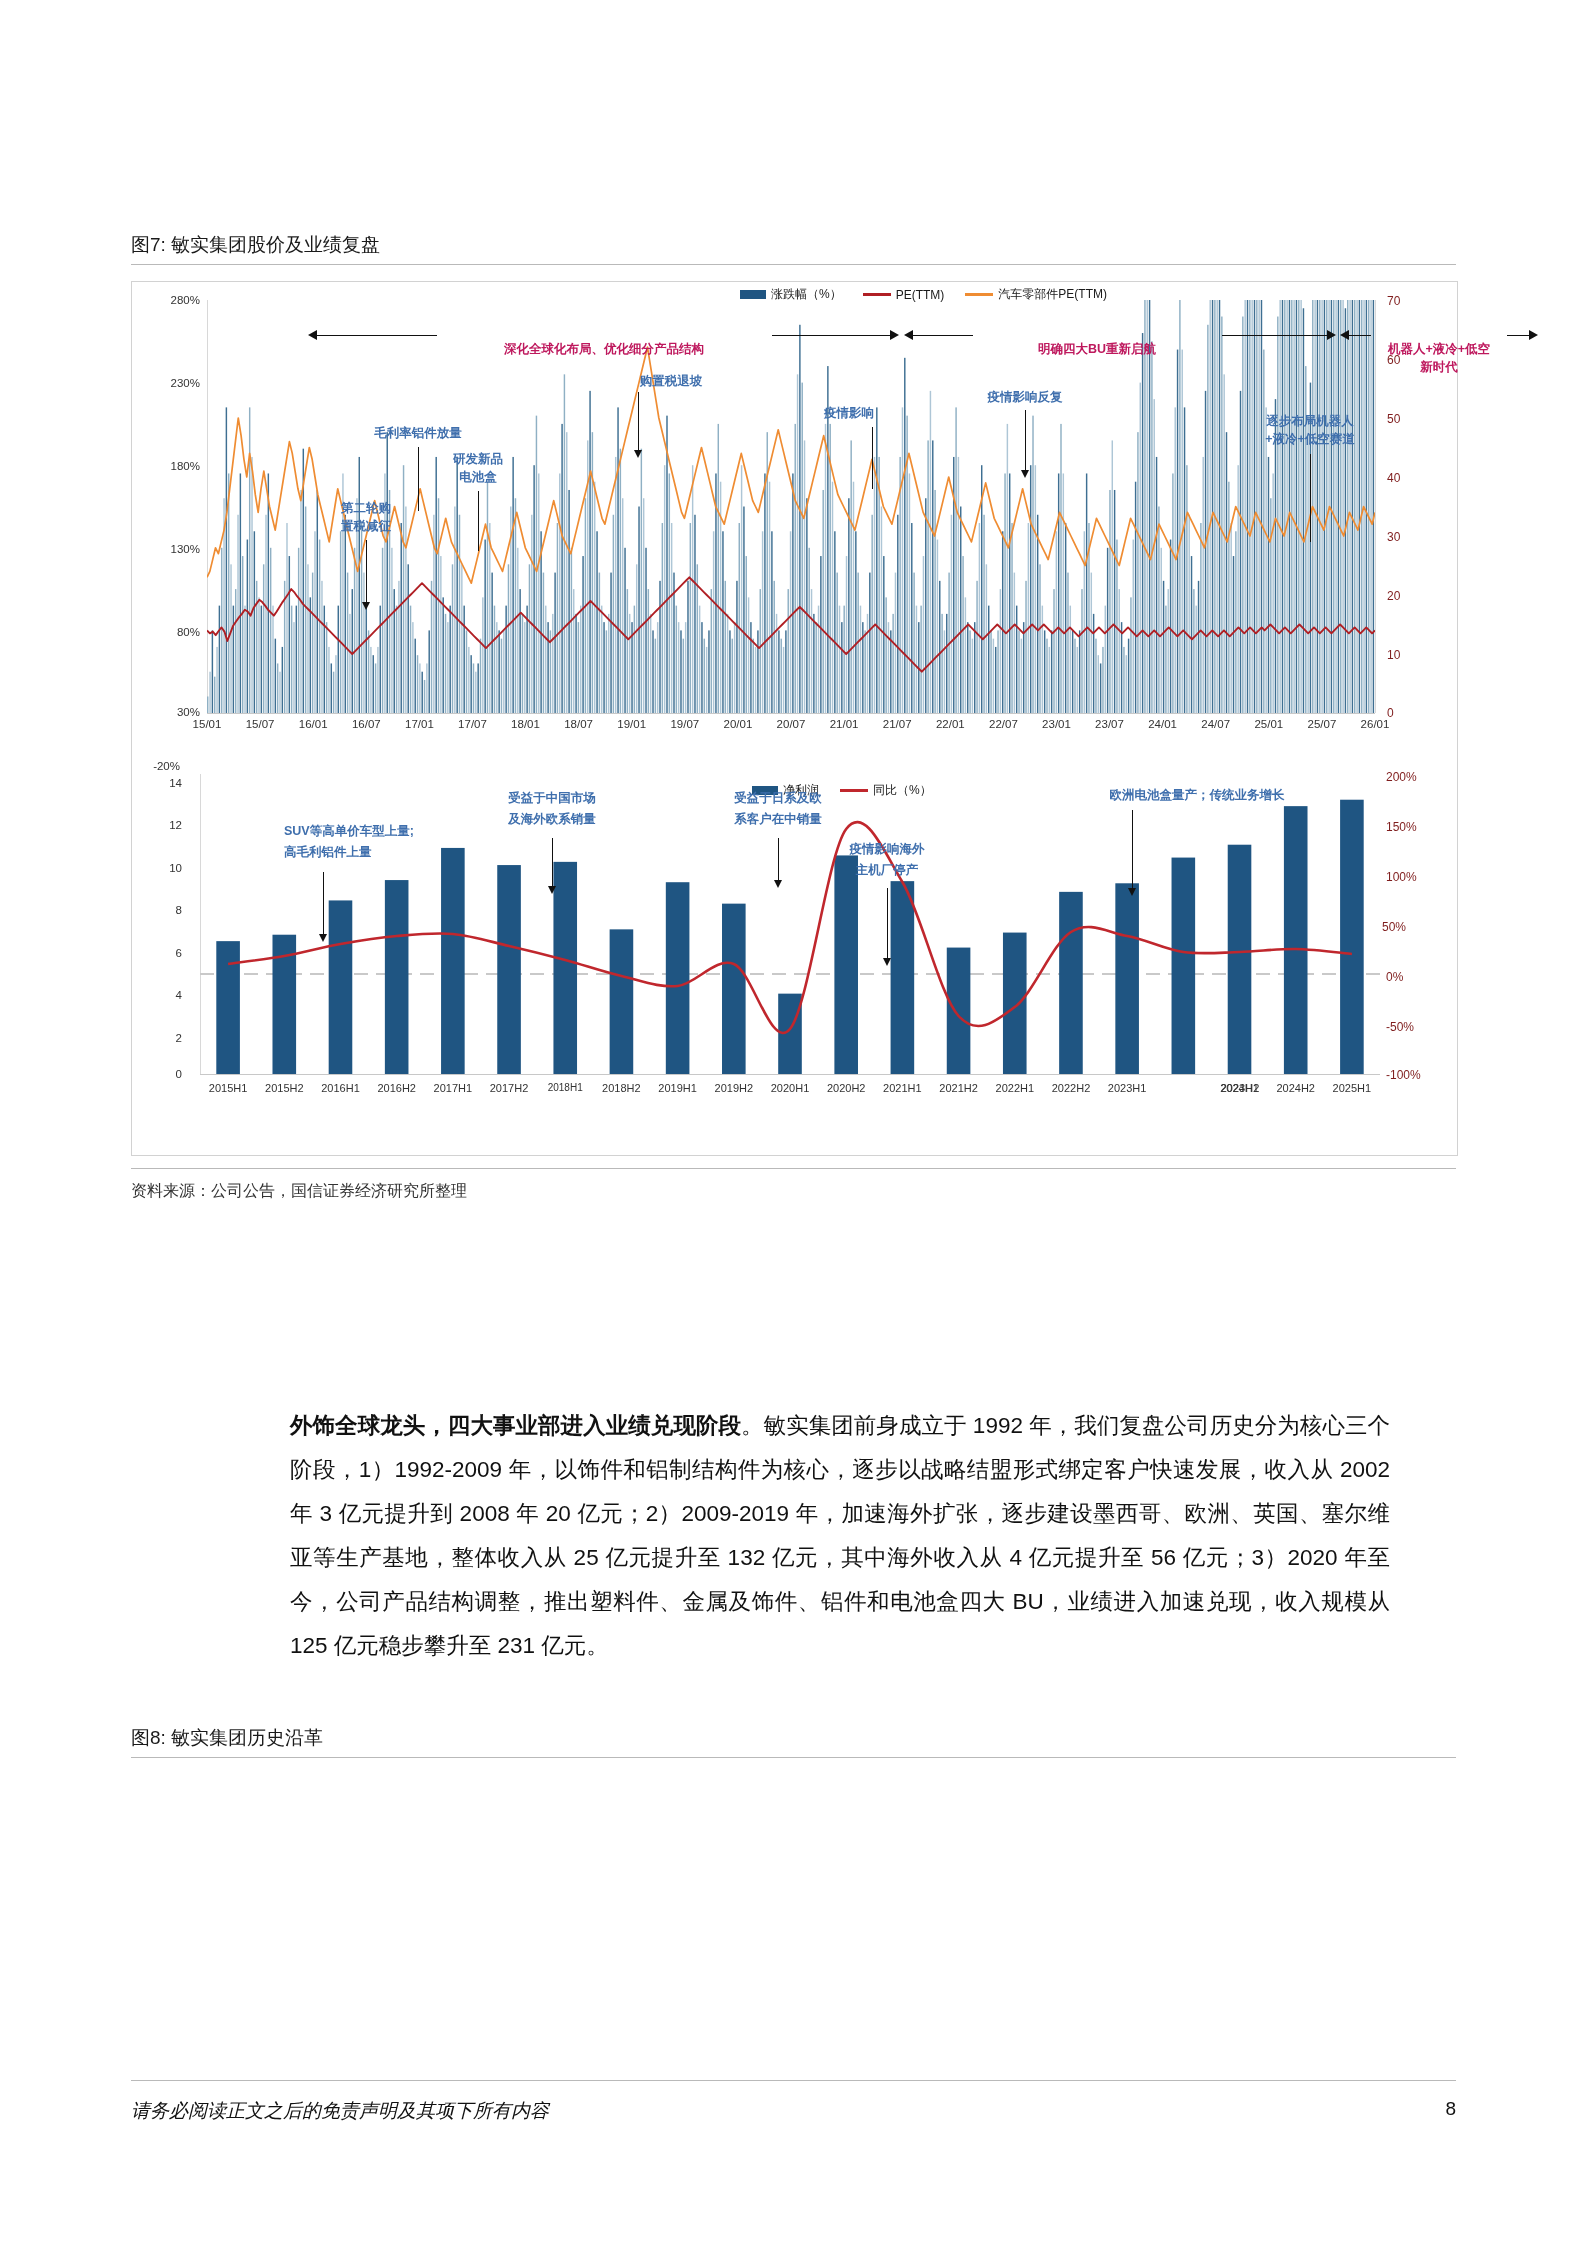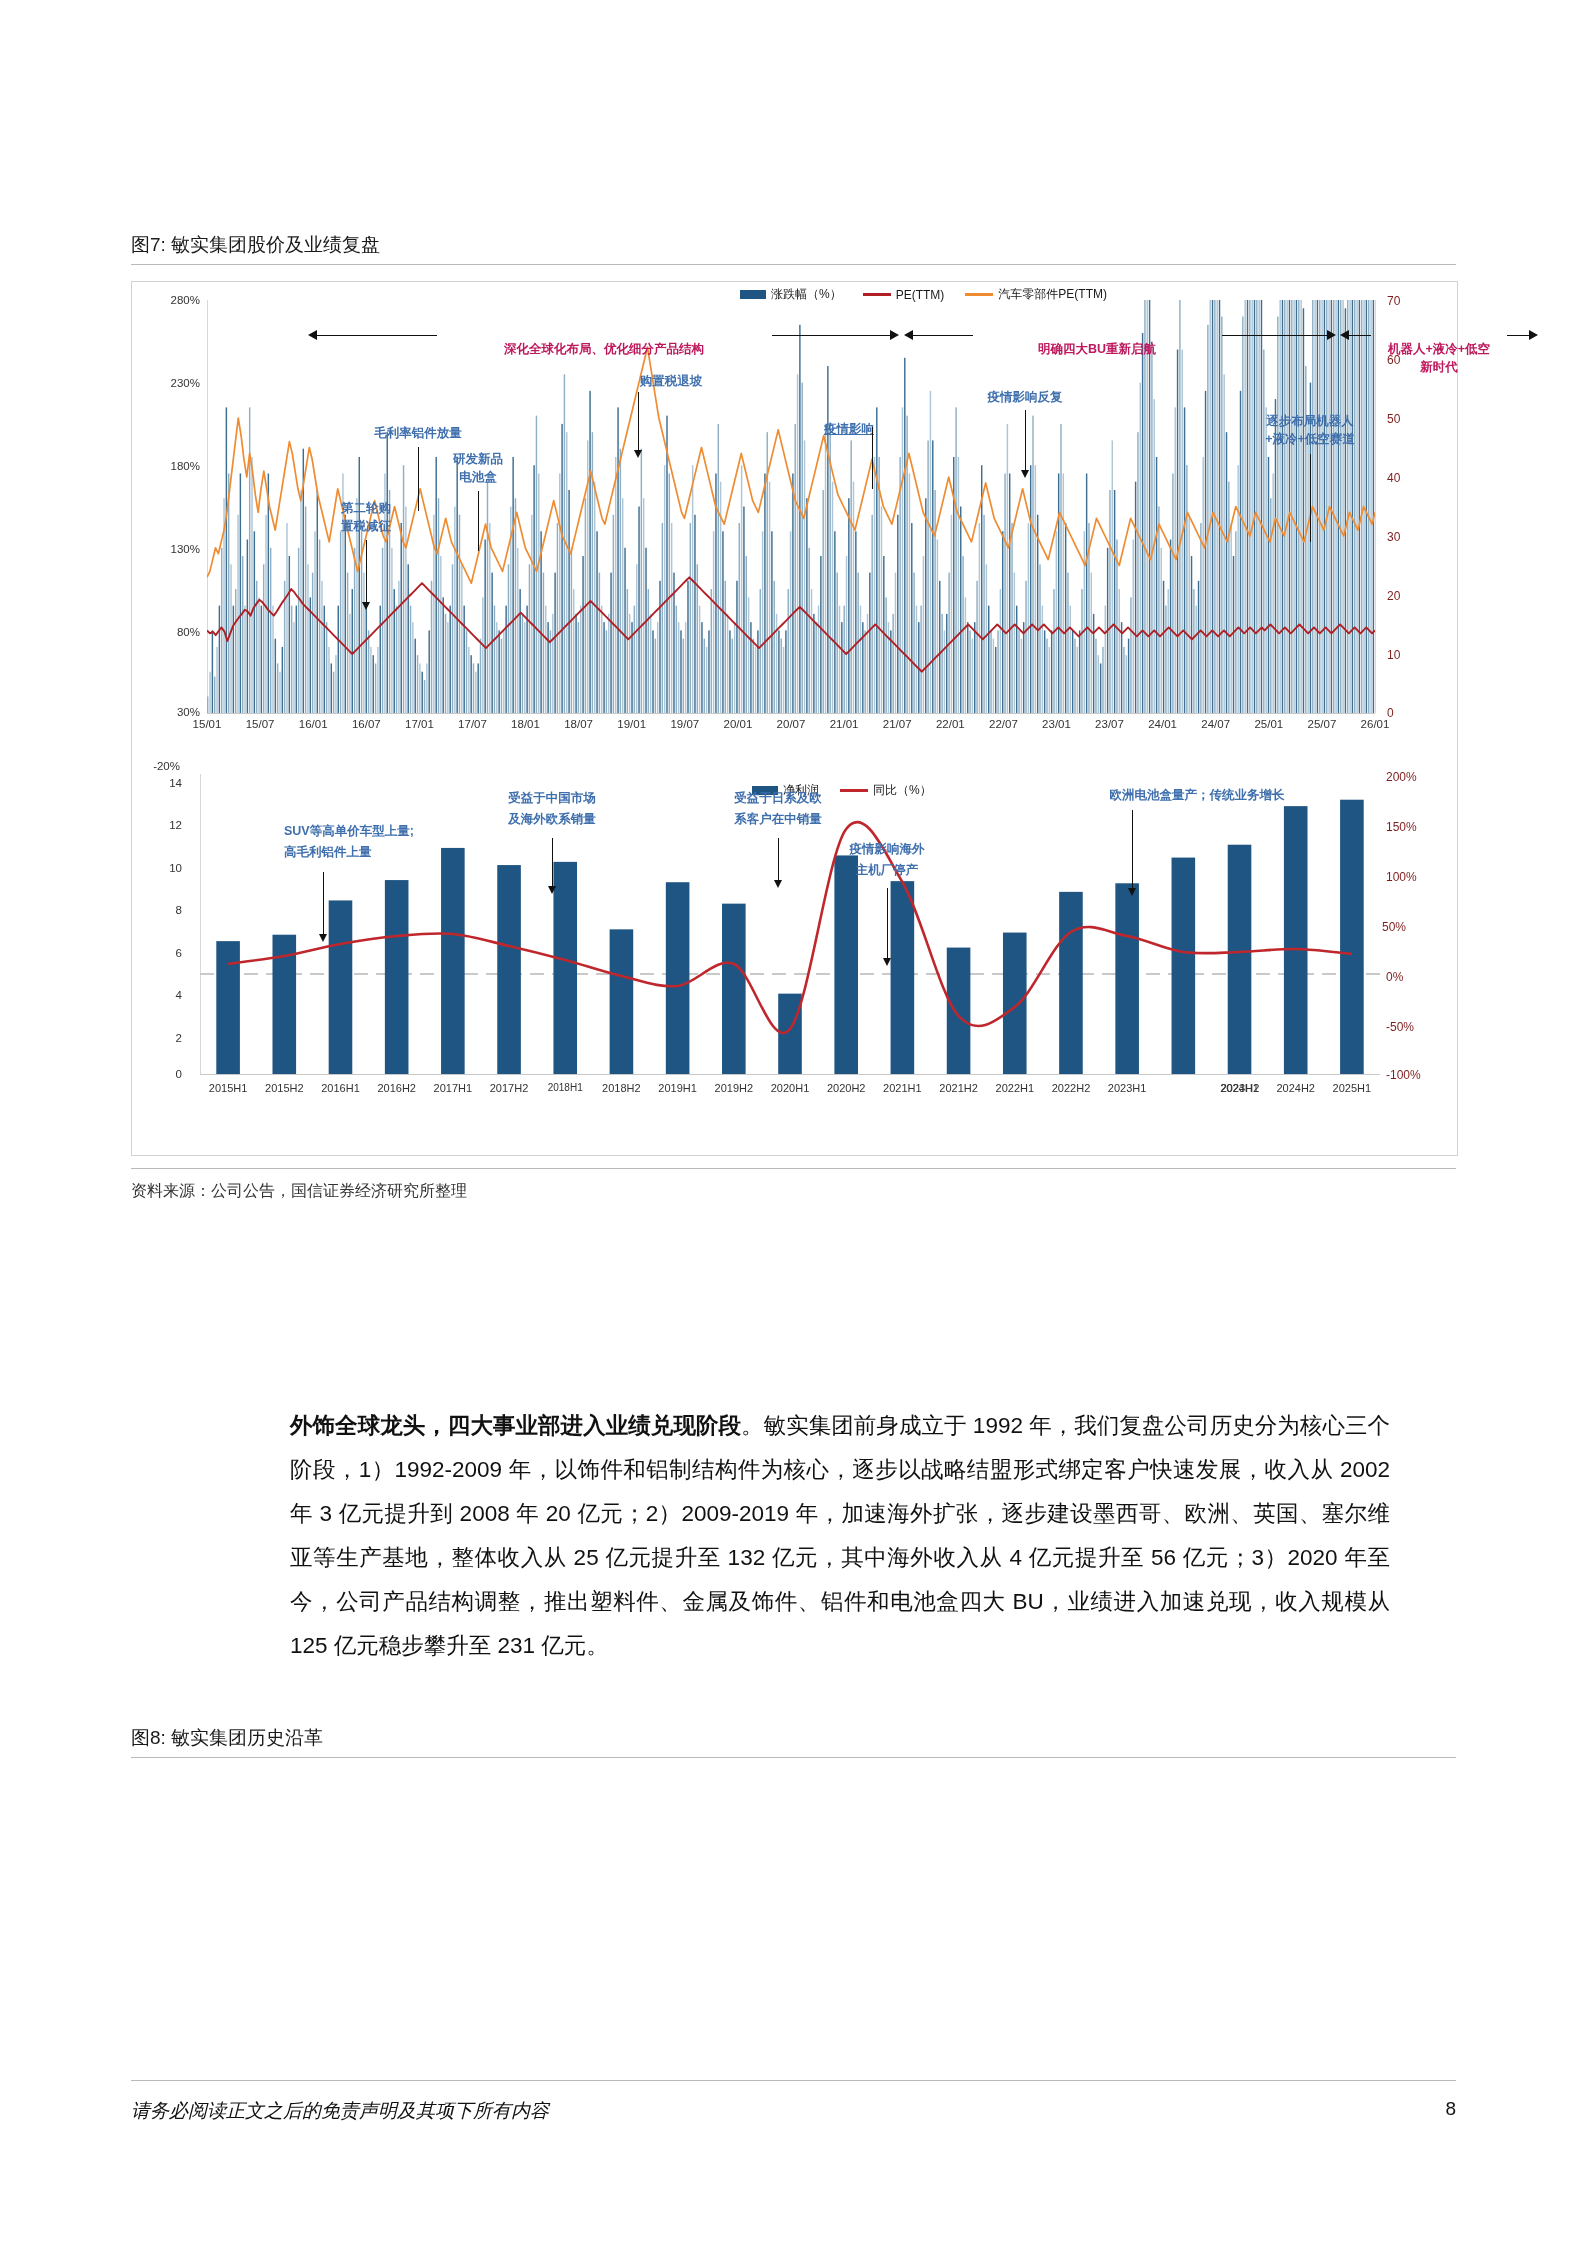--- a/index.html
+++ b/index.html
@@ -672,21 +672,21 @@
       <div class="arrow-v" style="left:286px;top:165px;height:64px;"></div>
 
       <div class="ann blue center" style="left:346px;top:170px;">研发新品</div>
       <div class="ann blue center" style="left:346px;top:188px;">电池盒</div>
       <div class="arrow-v" style="left:346px;top:209px;height:60px;"></div>
 
       <div class="ann blue center" style="left:539px;top:92px;">购置税退坡</div>
       <div class="arrow-v" style="left:506px;top:110px;height:58px;"></div>
       <div class="arrow-head" style="left:502px;top:168px;"></div>
 
-      <div class="ann blue center" style="left:717px;top:140px;text-decoration:underline;">疫情影响</div>
+      <div class="ann blue center" style="left:717px;top:124px;">疫情影响</div>
       <div class="arrow-v" style="left:740px;top:145px;height:62px;"></div>
 
       <div class="ann blue center" style="left:893px;top:108px;">疫情影响反复</div>
       <div class="arrow-v" style="left:893px;top:128px;height:60px;"></div>
       <div class="arrow-head" style="left:889px;top:188px;"></div>
 
       <div class="ann blue center" style="left:1178px;top:132px;">逐步布局机器人</div>
       <div class="ann blue center" style="left:1178px;top:150px;">+液冷+低空赛道</div>
       <div class="arrow-v" style="left:1178px;top:172px;height:88px;"></div>
     </div>

